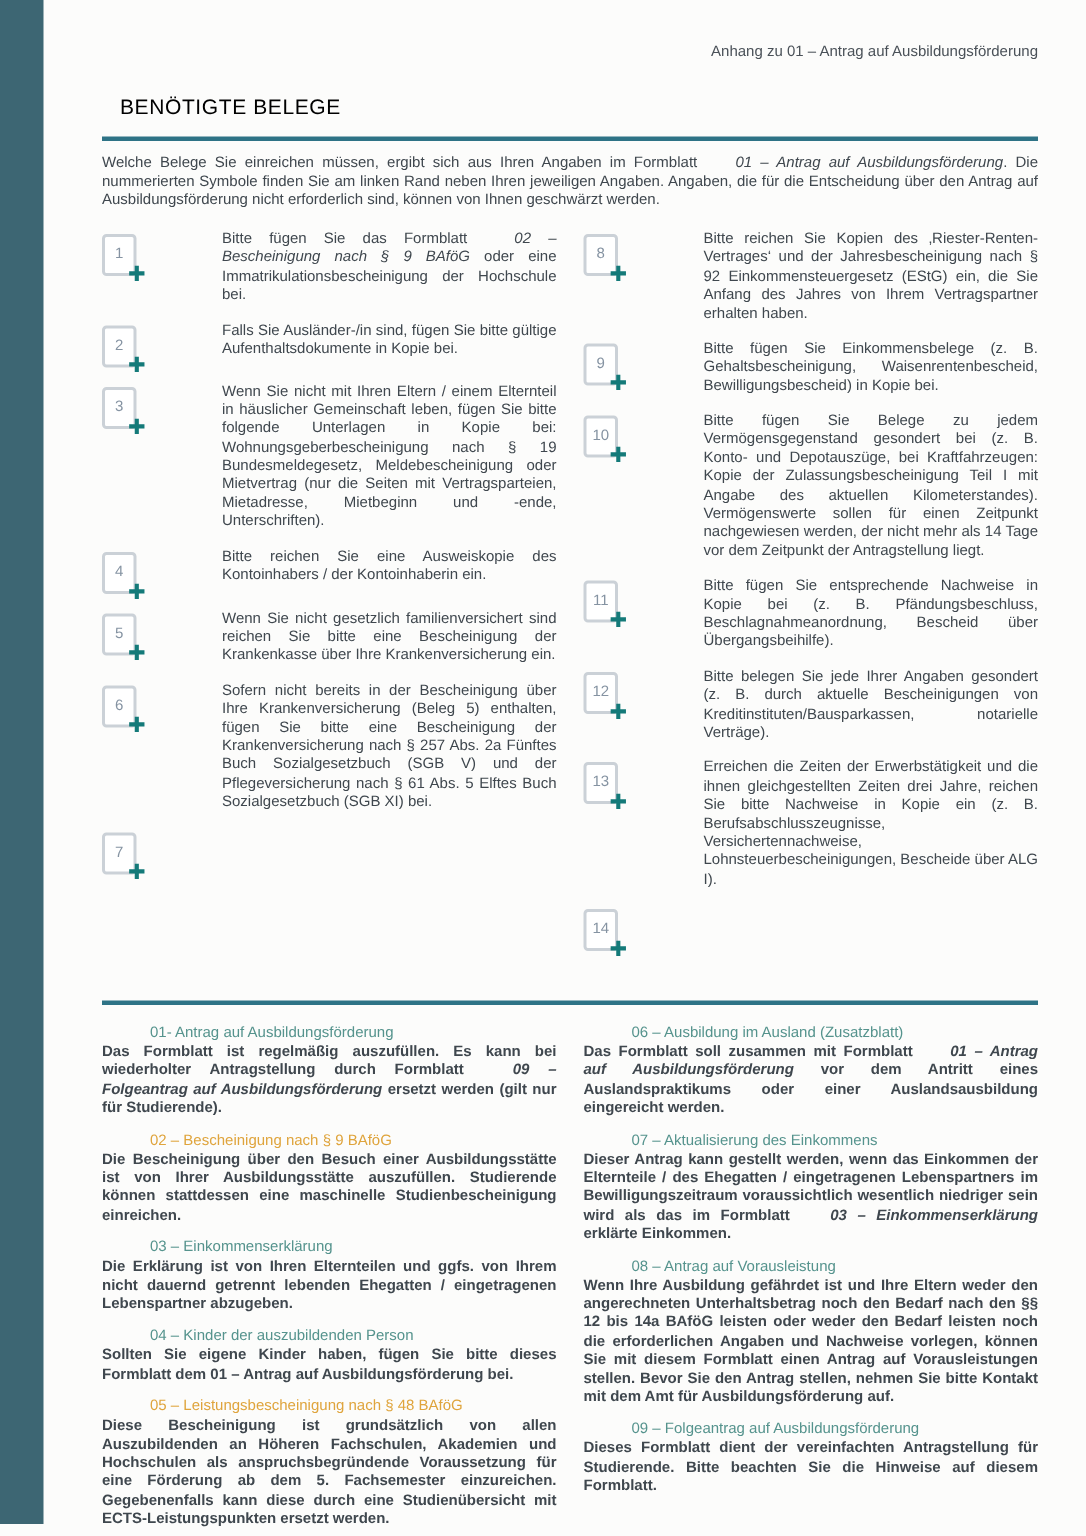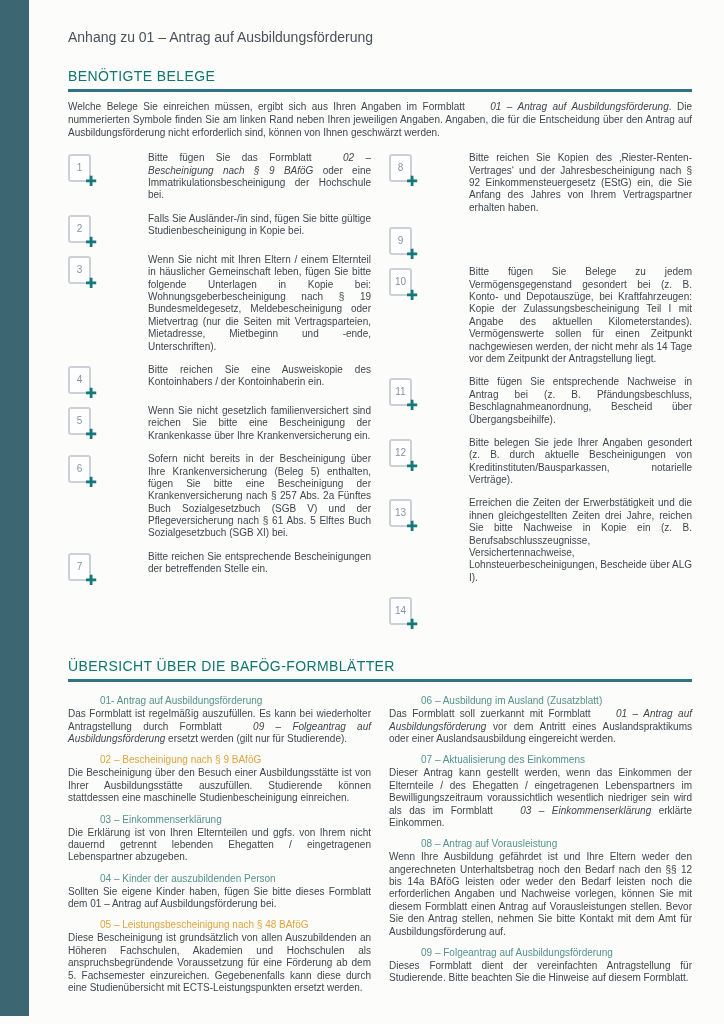--- a/index.html
+++ b/index.html
@@ -4,40 +4,40 @@
 <style>
   html,body{margin:0;padding:0;}
   body{
     width:724px;height:1024px;position:relative;overflow:hidden;
     background:#fcfcfb;
     font-family:"Liberation Sans", sans-serif;
     color:#3f474e;
   }
   .edge-bar{position:absolute;left:0;top:0;width:29px;height:1016px;background:#3d6673;}
   .content{position:absolute;left:68px;top:0;width:624px;}
-  .page-header{margin-top:28px;font-size:14px;line-height:1.32;color:#4a5158;}
+  .page-header{margin-top:28px;text-align:right;font-size:10px;line-height:1.32;color:#4a5158;}
   .sec{margin-top:22px;}
-  .sec-title{color:#0f766e;font-size:14px;letter-spacing:.4px;font-weight:400;margin:0;}
+  .sec-title{color:#000000;font-size:14px;letter-spacing:.4px;font-weight:400;margin:12px;}
   .rule{height:3px;background:#2e7386;margin-top:5px;}
   .intro{margin-top:9px;font-size:10px;line-height:1.26;text-align:justify;}
   .cols{display:flex;gap:18px;margin-top:13px;}
   .col{flex:1;min-width:0;}
   .item{display:flex;margin-bottom:11px;}
   .icon-wrap{flex:0 0 36px;padding-top:2px;}
   .doc-icon{position:relative;width:19px;height:24px;border:2px solid #cbd1d7;border-radius:3px;background:#fff;}
   .doc-num{display:block;text-align:center;line-height:23px;font-size:10px;color:#8593a2;}
   .doc-plus{position:absolute;right:-8px;bottom:-9px;font-size:14px;font-weight:700;color:#147a79;
     font-family:"DejaVu Sans", sans-serif;}
   .item-text{flex:1;font-size:10px;line-height:1.24;text-align:justify;margin-left:44px;}
   .em{font-style:italic;padding-left:20px;}
   .form-entry{margin-bottom:9px;}
   .form-head{font-size:10px;margin:0 0 2px 0;font-weight:400;padding-left:32px;}
   .tone-teal{color:#55938d;}
   .tone-yellow{color:#dfa43c;}
-  .form-text{font-size:10px;line-height:1.24;text-align:justify;}
+  .form-text{font-size:10px;line-height:1.24;text-align:justify;font-weight:bold;}
   .color-note{margin-top:9px;font-size:10px;line-height:1.3;text-align:justify;}
 </style>
 </head>
 <body>
 
 <div class="edge-bar"></div>
 
 <div class="content">
 
   <div class="page-header">
@@ -60,21 +60,21 @@
           </div>
           <div class="item-text"><span>Bitte fügen Sie das Formblatt </span><span class="em">02 – Bescheinigung nach § 9 BAföG</span><span> oder eine Immatrikulationsbescheinigung der Hochschule bei.</span></div>
         </div>
         <div class="item">
           <div class="icon-wrap">
             <div class="doc-icon">
                 <span class="doc-num">2</span>
                 <span class="doc-plus">✚</span>
               </div>
           </div>
-          <div class="item-text"><span>Falls Sie Ausländer-/in sind, fügen Sie bitte gültige Studienbescheinigung in Kopie bei.</span></div>
+          <div class="item-text"><span>Falls Sie Ausländer-/in sind, fügen Sie bitte gültige Aufenthaltsdokumente in Kopie bei.</span></div>
         </div>
         <div class="item">
           <div class="icon-wrap">
             <div class="doc-icon">
                 <span class="doc-num">3</span>
                 <span class="doc-plus">✚</span>
               </div>
           </div>
           <div class="item-text"><span>Wenn Sie nicht mit Ihren Eltern / einem Elternteil in häuslicher Gemeinschaft leben, fügen Sie bitte folgende Unterlagen in Kopie bei: Wohnungsgeberbescheinigung nach § 19 Bundesmeldegesetz, Meldebescheinigung oder Mietvertrag (nur die Seiten mit Vertragsparteien, Mietadresse, Mietbeginn und -ende, Unterschriften).</span></div>
         </div>
@@ -105,59 +105,59 @@
           </div>
           <div class="item-text"><span>Sofern nicht bereits in der Bescheinigung über Ihre Krankenversicherung (Beleg 5) enthalten, fügen Sie bitte eine Bescheinigung der Krankenversicherung nach § 257 Abs. 2a Fünftes Buch Sozialgesetzbuch (SGB V) und der Pflegeversicherung nach § 61 Abs. 5 Elftes Buch Sozialgesetzbuch (SGB XI) bei.</span></div>
         </div>
         <div class="item">
           <div class="icon-wrap">
             <div class="doc-icon">
                 <span class="doc-num">7</span>
                 <span class="doc-plus">✚</span>
               </div>
           </div>
-          <div class="item-text"><span>Bitte reichen Sie entsprechende Bescheinigungen der betreffenden Stelle ein.</span></div>
         </div>
       </div>
 
       <div class="col">
         <div class="item">
           <div class="icon-wrap">
             <div class="doc-icon">
                 <span class="doc-num">8</span>
                 <span class="doc-plus">✚</span>
               </div>
           </div>
           <div class="item-text"><span>Bitte reichen Sie Kopien des ‚Riester-Renten-Vertrages‘ und der Jahresbescheinigung nach § 92 Einkommensteuergesetz (EStG) ein, die Sie Anfang des Jahres von Ihrem Vertragspartner erhalten haben.</span></div>
         </div>
         <div class="item">
           <div class="icon-wrap">
             <div class="doc-icon">
                 <span class="doc-num">9</span>
                 <span class="doc-plus">✚</span>
               </div>
           </div>
+          <div class="item-text"><span>Bitte fügen Sie Einkommensbelege (z. B. Gehaltsbescheinigung, Waisenrentenbescheid, Bewilligungsbescheid) in Kopie bei.</span></div>
         </div>
         <div class="item">
           <div class="icon-wrap">
             <div class="doc-icon">
                 <span class="doc-num">10</span>
                 <span class="doc-plus">✚</span>
               </div>
           </div>
           <div class="item-text"><span>Bitte fügen Sie Belege zu jedem Vermögensgegenstand gesondert bei (z. B. Konto- und Depotauszüge, bei Kraftfahrzeugen: Kopie der Zulassungsbescheinigung Teil I mit Angabe des aktuellen Kilometerstandes). Vermögenswerte sollen für einen Zeitpunkt nachgewiesen werden, der nicht mehr als 14 Tage vor dem Zeitpunkt der Antragstellung liegt.</span></div>
         </div>
         <div class="item">
           <div class="icon-wrap">
             <div class="doc-icon">
                 <span class="doc-num">11</span>
                 <span class="doc-plus">✚</span>
               </div>
           </div>
-          <div class="item-text"><span>Bitte fügen Sie entsprechende Nachweise in Antrag bei (z. B. Pfändungsbeschluss, Beschlagnahmeanordnung, Bescheid über Übergangsbeihilfe).</span></div>
+          <div class="item-text"><span>Bitte fügen Sie entsprechende Nachweise in Kopie bei (z. B. Pfändungsbeschluss, Beschlagnahmeanordnung, Bescheid über Übergangsbeihilfe).</span></div>
         </div>
         <div class="item">
           <div class="icon-wrap">
             <div class="doc-icon">
                 <span class="doc-num">12</span>
                 <span class="doc-plus">✚</span>
               </div>
           </div>
           <div class="item-text"><span>Bitte belegen Sie jede Ihrer Angaben gesondert (z. B. durch aktuelle Bescheinigungen von Kreditinstituten/Bausparkassen, notarielle Verträge).</span></div>
         </div>
@@ -176,21 +176,20 @@
                 <span class="doc-num">14</span>
                 <span class="doc-plus">✚</span>
               </div>
           </div>
         </div>
       </div>
     </div>
   </div>
 
   <div class="sec">
-    <h1 class="sec-title">ÜBERSICHT ÜBER DIE BAFÖG-FORMBLÄTTER</h1>
     <div class="rule"></div>
 
     <div class="cols">
       <div class="col">
         <div class="form-entry">
           <h2 class="form-head tone-teal">01- Antrag auf Ausbildungsförderung</h2>
           <div class="form-text"><span>Das Formblatt ist regelmäßig auszufüllen. Es kann bei wiederholter Antragstellung durch Formblatt </span><span class="em">09 – Folgeantrag auf Ausbildungsförderung</span><span> ersetzt werden (gilt nur für Studierende).</span></div>
         </div>
         <div class="form-entry">
           <h2 class="form-head tone-yellow">02 – Bescheinigung nach § 9 BAföG</h2>
@@ -205,21 +204,21 @@
           <div class="form-text"><span>Sollten Sie eigene Kinder haben, fügen Sie bitte dieses Formblatt dem 01 – Antrag auf Ausbildungsförderung bei.</span></div>
         </div>
         <div class="form-entry">
           <h2 class="form-head tone-yellow">05 – Leistungsbescheinigung nach § 48 BAföG</h2>
           <div class="form-text"><span>Diese Bescheinigung ist grundsätzlich von allen Auszubildenden an Höheren Fachschulen, Akademien und Hochschulen als anspruchsbegründende Voraussetzung für eine Förderung ab dem 5. Fachsemester einzureichen. Gegebenenfalls kann diese durch eine Studienübersicht mit ECTS-Leistungspunkten ersetzt werden.</span></div>
         </div>
       </div>
       <div class="col">
         <div class="form-entry">
           <h2 class="form-head tone-teal">06 – Ausbildung im Ausland (Zusatzblatt)</h2>
-          <div class="form-text"><span>Das Formblatt soll zuerkannt mit Formblatt </span><span class="em">01 – Antrag auf Ausbildungsförderung</span><span> vor dem Antritt eines Auslandspraktikums oder einer Auslandsausbildung eingereicht werden.</span></div>
+          <div class="form-text"><span>Das Formblatt soll zusammen mit Formblatt </span><span class="em">01 – Antrag auf Ausbildungsförderung</span><span> vor dem Antritt eines Auslandspraktikums oder einer Auslandsausbildung eingereicht werden.</span></div>
         </div>
         <div class="form-entry">
           <h2 class="form-head tone-teal">07 – Aktualisierung des Einkommens</h2>
           <div class="form-text"><span>Dieser Antrag kann gestellt werden, wenn das Einkommen der Elternteile / des Ehegatten / eingetragenen Lebenspartners im Bewilligungszeitraum voraussichtlich wesentlich niedriger sein wird als das im Formblatt </span><span class="em">03 – Einkommenserklärung</span><span> erklärte Einkommen.</span></div>
         </div>
         <div class="form-entry">
           <h2 class="form-head tone-teal">08 – Antrag auf Vorausleistung</h2>
           <div class="form-text"><span>Wenn Ihre Ausbildung gefährdet ist und Ihre Eltern weder den angerechneten Unterhaltsbetrag noch den Bedarf nach den §§ 12 bis 14a BAföG leisten oder weder den Bedarf leisten noch die erforderlichen Angaben und Nachweise vorlegen, können Sie mit diesem Formblatt einen Antrag auf Vorausleistungen stellen. Bevor Sie den Antrag stellen, nehmen Sie bitte Kontakt mit dem Amt für Ausbildungsförderung auf.</span></div>
         </div>
         <div class="form-entry">

